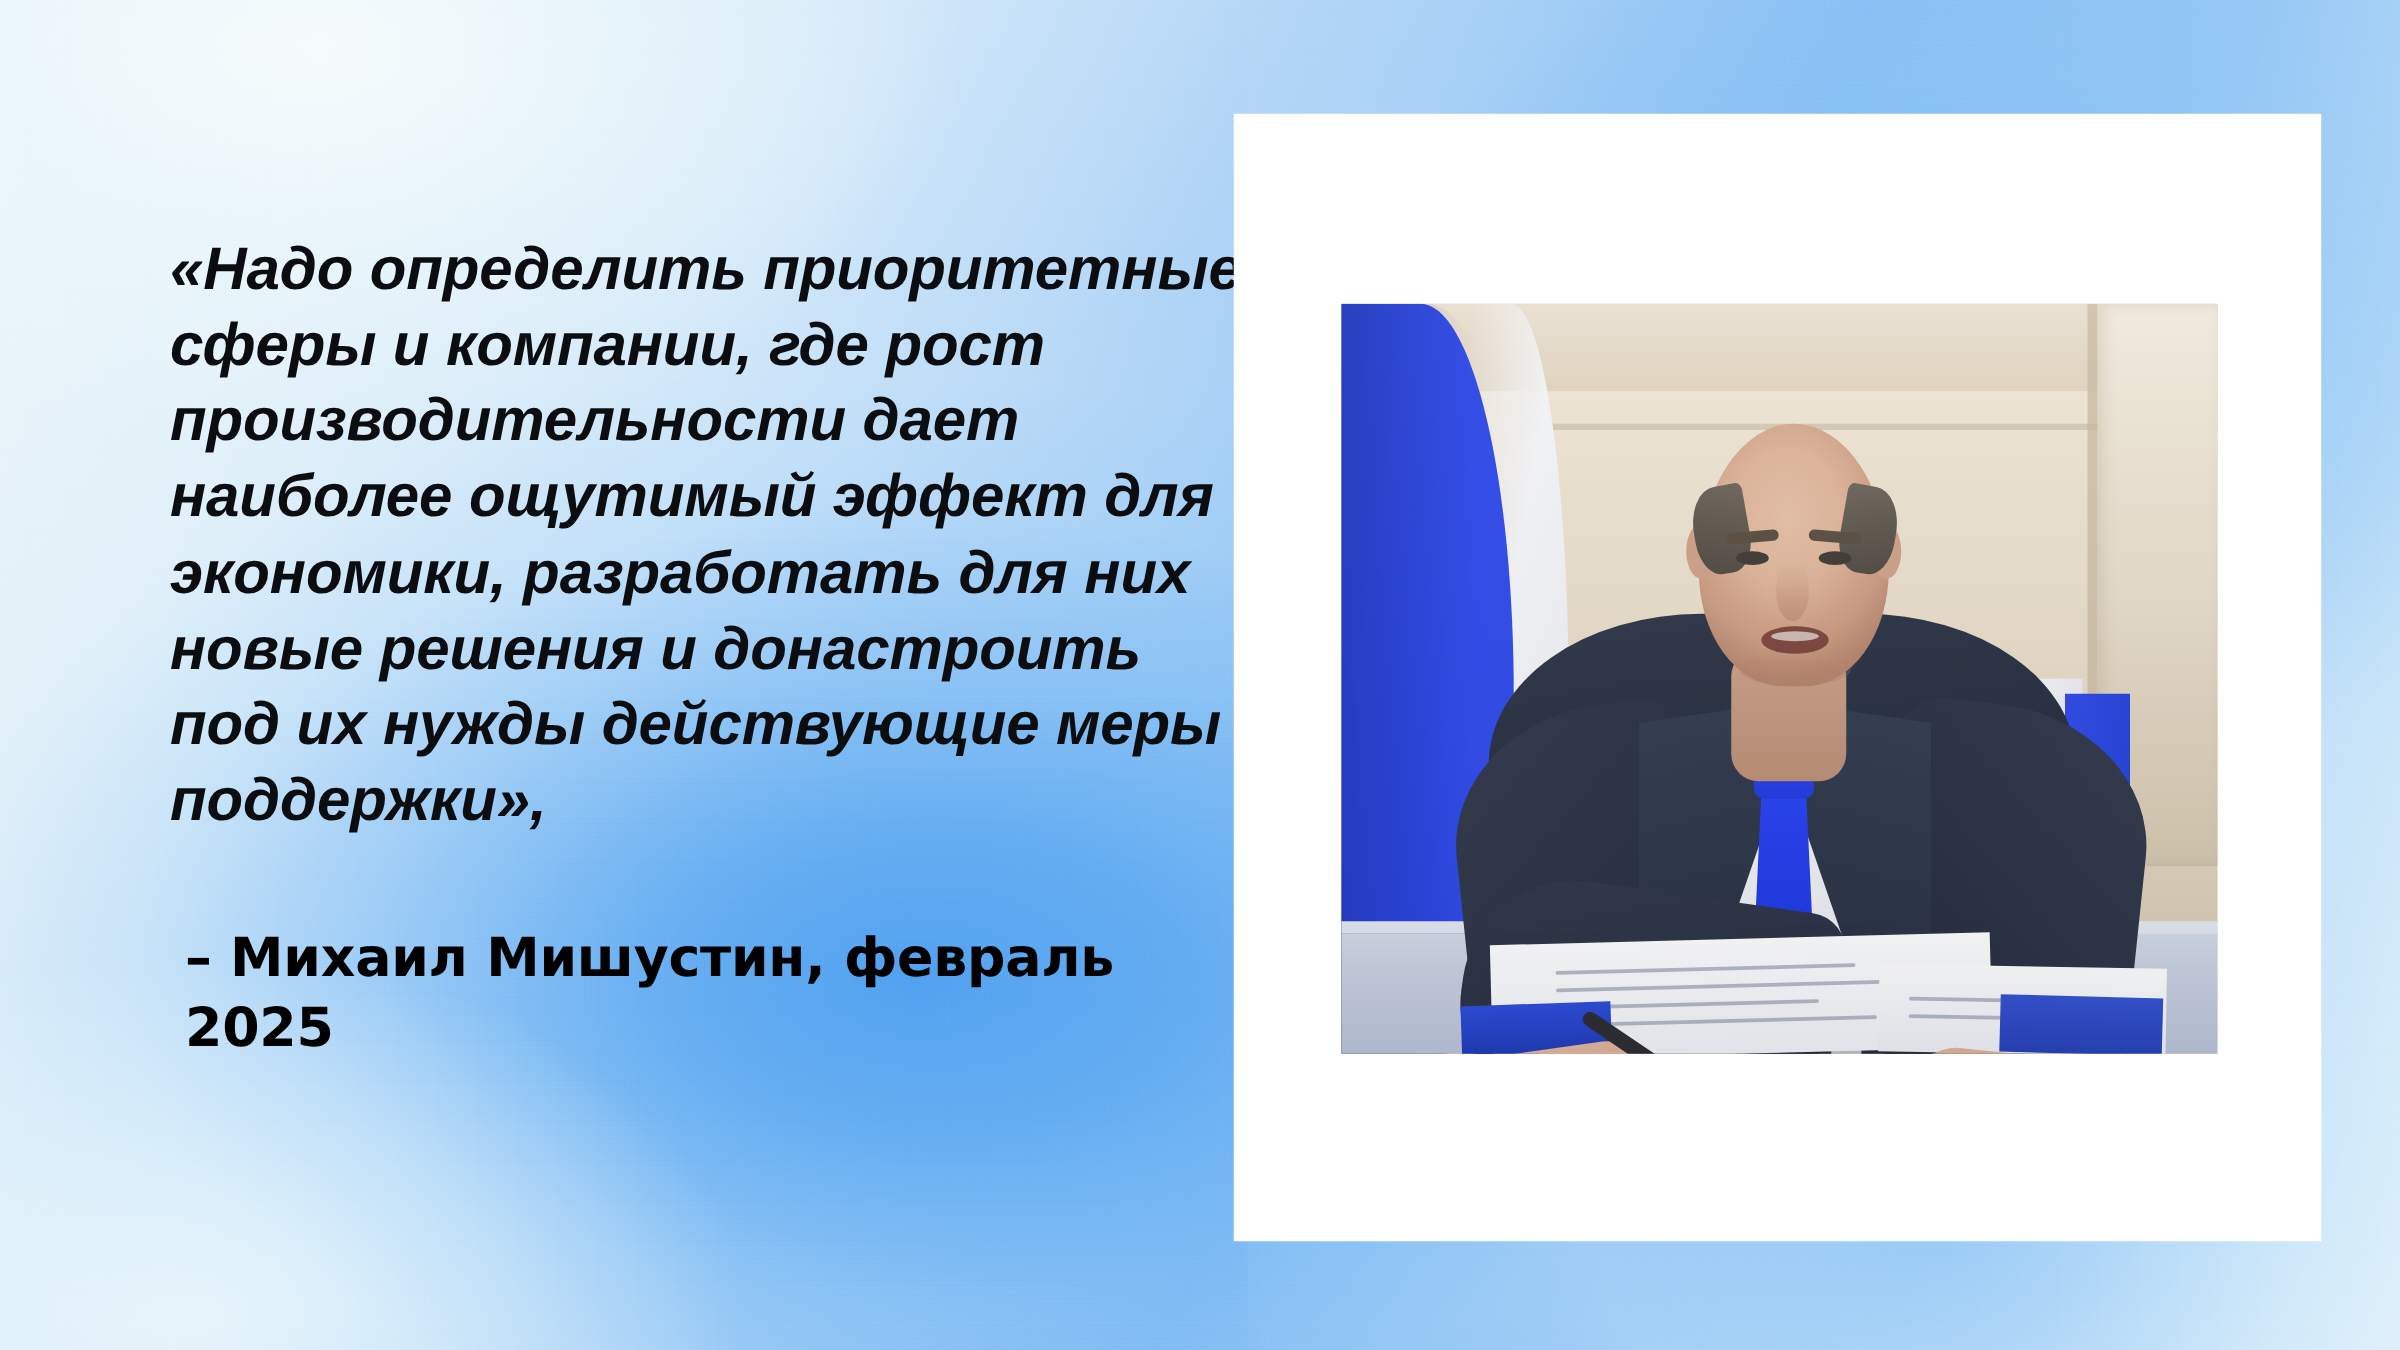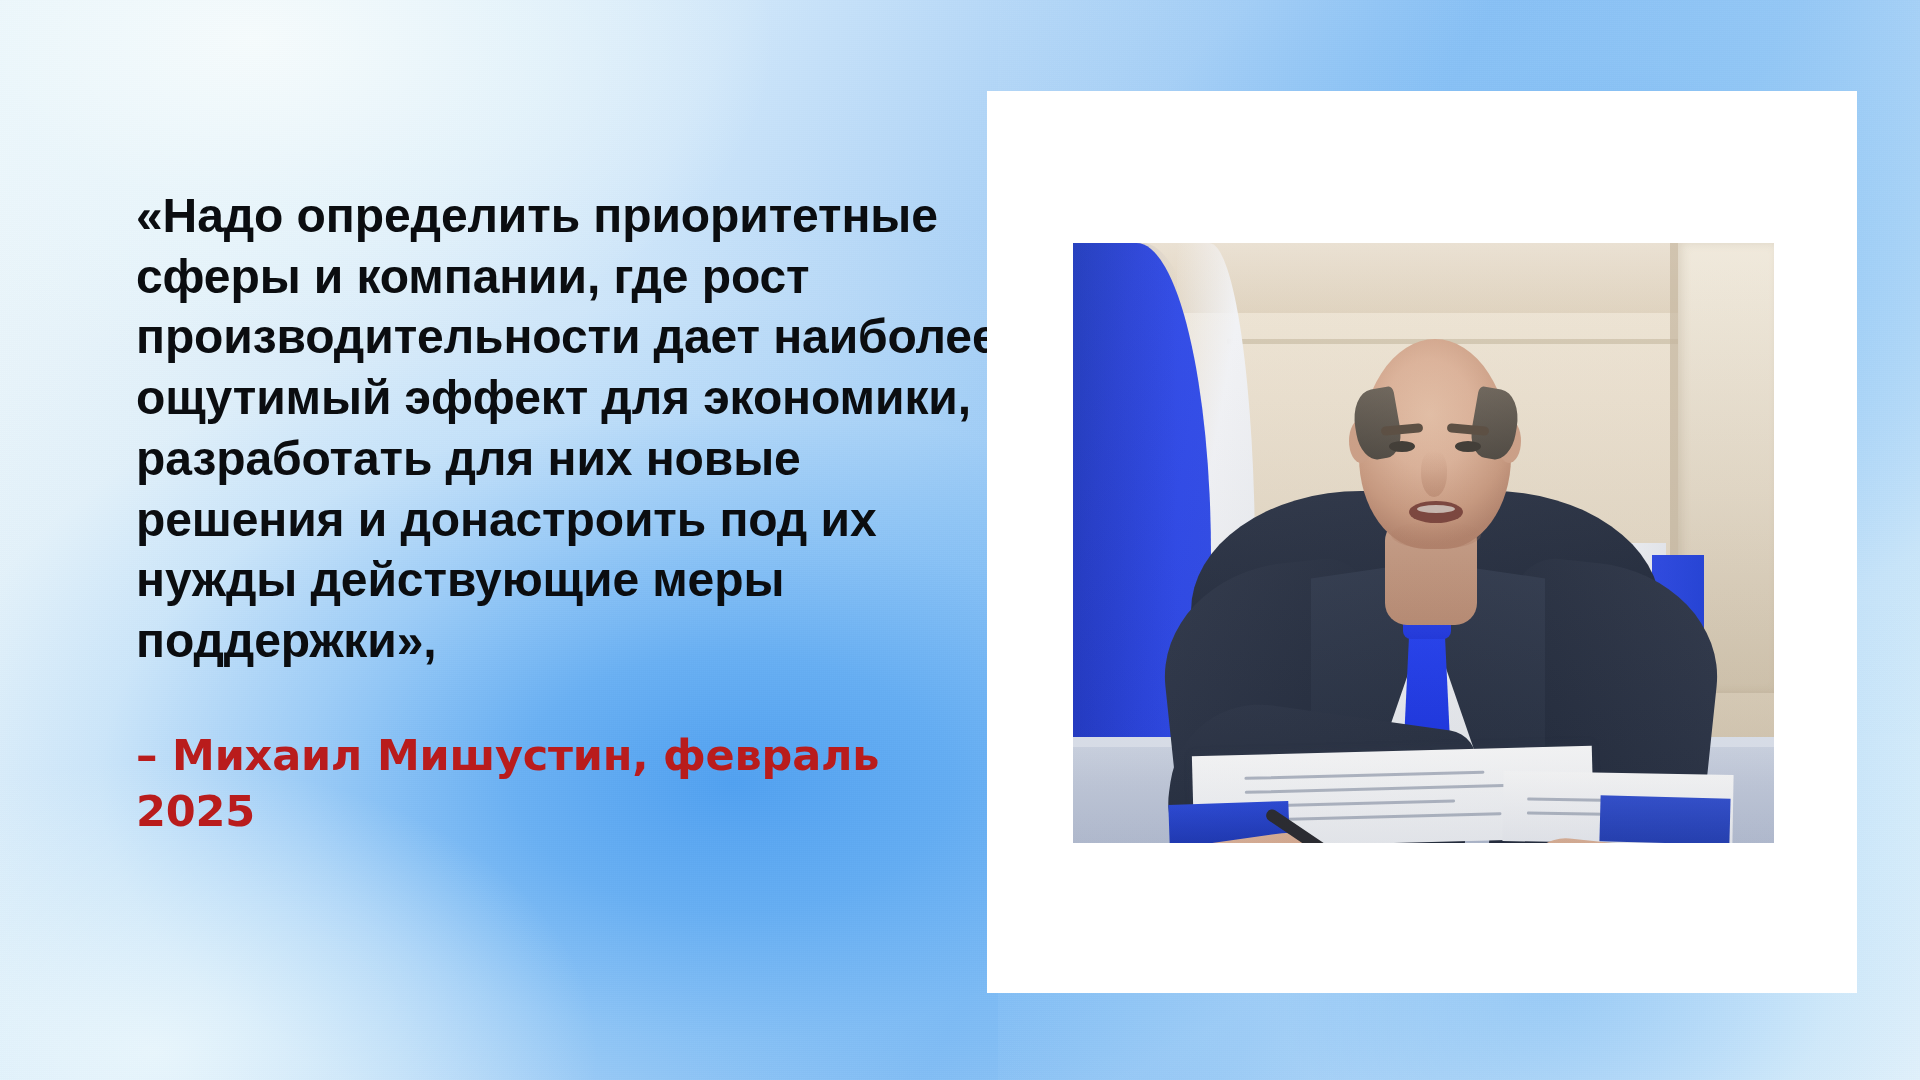--- a/index.html
+++ b/index.html
@@ -116,30 +116,31 @@
   }
   .quote-text {
     margin: 0;
     font-family: "Liberation Sans", sans-serif;
     font-weight: 700;
     font-size: 48px;
     line-height: 1.265;
     letter-spacing: -0.1px;
     color: #0b0d10;
     white-space: pre-wrap;
+    font-style: italic;
   }
   .attribution {
-    margin: 0;
+    margin: 12px;
     padding-top: 56px;
     font-family: "DejaVu Sans", sans-serif;
     font-weight: 700;
     font-size: 43px;
     line-height: 1.30;
     letter-spacing: -0.2px;
-    color: #b91c1c;
+    color: #000000;
     white-space: pre-wrap;
   }
 
   
   .photo-card {
     position: absolute;
     left: 987px;
     top: 91px;
     width: 870px;
     height: 902px;

